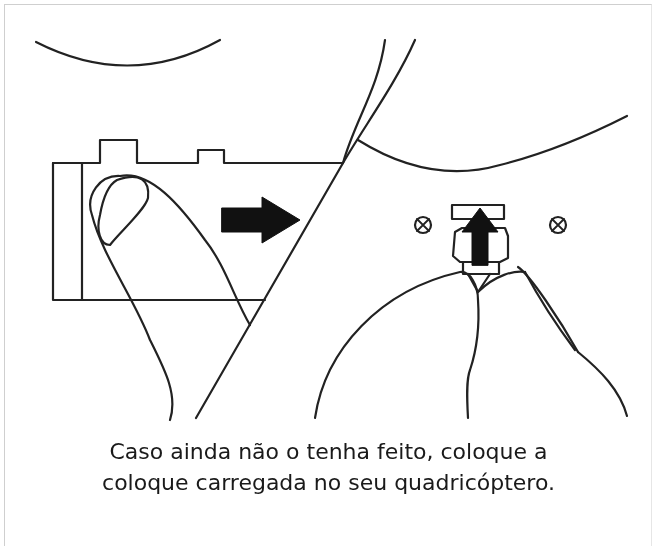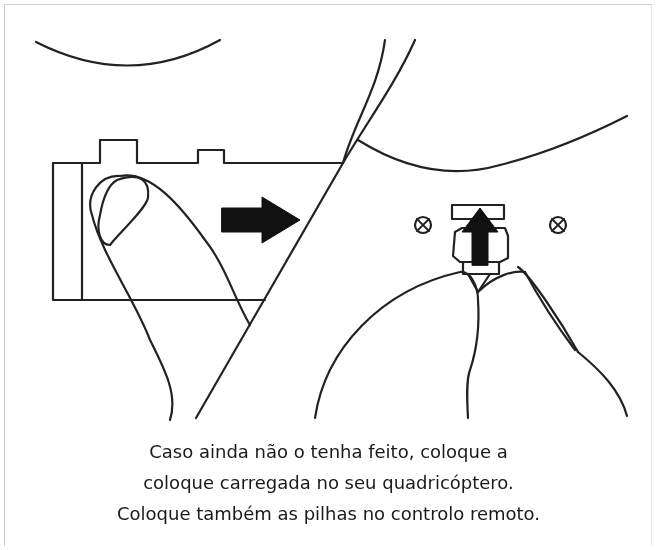--- a/index.html
+++ b/index.html
@@ -6,21 +6,21 @@
   body { width: 657px; height: 550px; position: relative; overflow: hidden; }
   .frame {
     position: absolute; left: 4px; top: 4px; width: 648px; height: 542px;
     border: 1px solid #cfcfcf; border-bottom: none; border-right: 1px solid #e6e6e6;
     background: #ffffff; box-sizing: border-box;
   }
   .illustration { position: absolute; left: 0; top: 0; }
   .caption {
     position: absolute; left: 0; top: 436px; width: 657px;
     text-align: center; font-family: "DejaVu Sans", sans-serif;
-    font-size: 18px; line-height: 31px; color: #1a1a1a;
+    font-size: 22px; line-height: 31px; color: #1a1a1a;
   }
   .caption div { white-space: nowrap; }
 </style>
 </head>
 <body>
 
 <div class="frame"></div>
 
 <svg class="illustration" width="657" height="430" viewBox="0 0 657 430" xmlns="http://www.w3.org/2000/svg" fill="none" stroke="#222" stroke-width="2.2" stroke-linecap="round" stroke-linejoin="round">
 
@@ -73,14 +73,13 @@
     <path d="M478 292 C495 275 515 270 525 272"></path>
     <path d="M518 267 C530 275 560 320 578 352"></path>
     <path d="M525 272 C540 300 560 330 575 350"></path>
     <path d="M578 352 C600 370 620 390 627 416"></path>
   </g>
 </svg>
 
 <div class="caption">
   <div>Caso ainda não o tenha feito, coloque a</div>
   <div>coloque carregada no seu quadricóptero.</div>
-  <div>Coloque também as pilhas no controlo remoto.</div>
 </div>
 
 </body></html>

